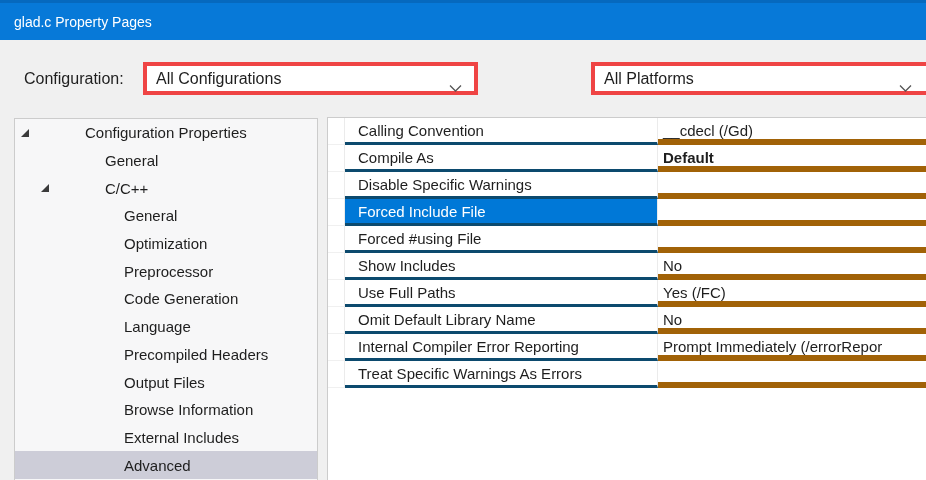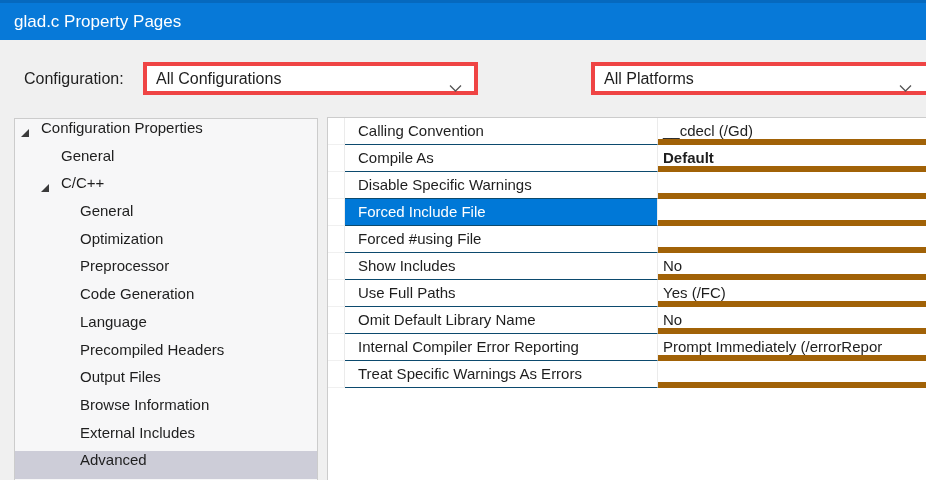--- a/index.html
+++ b/index.html
@@ -9,63 +9,64 @@
     background:#F0F0F0;
     font-family:"Liberation Sans","DejaVu Sans",sans-serif;
     color:#1E1E1E; font-size:15px;
   }
   
   .titlebar {
     position:absolute; left:0; top:0; width:926px; height:40px;
     background:#0779D8; border-top:3px solid #0669BE;
     display:flex; align-items:center;
   }
-  .titlebar .title { color:#FFFFFF; font-size:17px; padding-left:14px; }
+  .titlebar .title { color:#FFFFFF; font-size:14px; padding-left:14px; }
   
   .toolbar-label {
     position:absolute; top:62px; height:33px; line-height:33px; font-size:16px;
   }
   #cfg-label  { left:24px; }
   #plat-label { left:501px; }
   .combo {
     position:absolute; top:62px; height:33px; background:#FFFFFF;
     border:4px solid #ef4444; display:flex; align-items:center;
     padding-left:9px; font-size:16px; cursor:default;
   }
   #cfg-combo  { left:143px; width:335px; }
   #plat-combo { left:591px; width:345px; }
   .combo .chev { position:absolute; right:12px; top:13px; }
   
   .tree {
     position:absolute; left:14px; top:118px; width:304px; height:368px;
     background:#F7F7F8; border:1px solid #CCCCCC; overflow:hidden;
   }
   .tree-row {
-    height:27.7px; display:flex; white-space:nowrap;
+    height:27.7px; display:flex; align-items:center; white-space:nowrap;
     cursor:default;
+    gap:44px;
   }
   .tree-row.lvl1 { padding-left:5px; }
   .tree-row.lvl2 { padding-left:25px; }
   .tree-row.lvl3 { padding-left:44px; }
   .tree-row.selected { background:#CDCDD8; }
   .expander { width:21px; display:inline-flex; align-items:center; flex:none; }
   .expander svg { display:block; }
   
   .grid {
     position:absolute; left:327px; top:117px; width:600px; height:366px;
     background:#FFFFFF; border:1px solid #CCCCCC; overflow:hidden;
   }
   .grid-row { display:flex; height:27px; }
   .cell-gutter {
     width:17px; flex:none; border-right:1px solid #EBEBEB;
     border-bottom:1px solid #F0F0F0;
   }
   .cell-name {
     width:313px; flex:none; border-right:1px solid #EBEBEB;
-    border-bottom:1px solid #0c4a6e;
+    border-bottom:3px solid #0c4a6e;
     padding-left:13px; line-height:25px; white-space:nowrap; overflow:hidden;
   }
   .cell-value {
     flex:1; border-bottom:6px solid #a16207;
     padding-left:5px; line-height:25px; white-space:nowrap; overflow:hidden;
   }
   .grid-row.selected .cell-name { background:#0078D7; color:#FFFFFF; }
   .cell-value.bold { font-weight:bold; }
 </style>
 </head>

